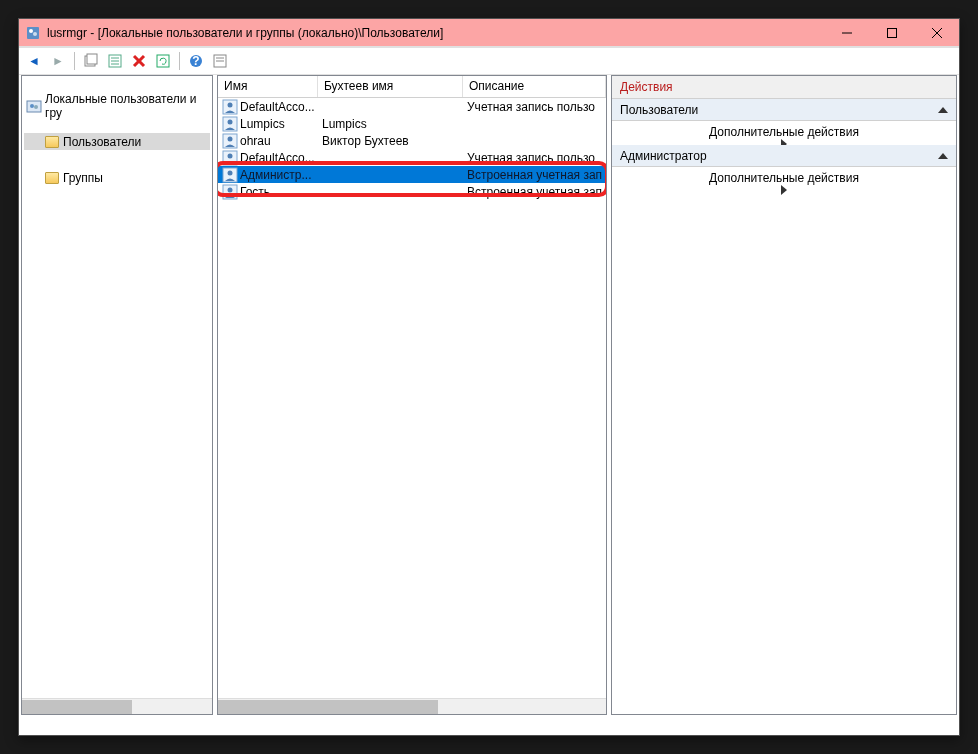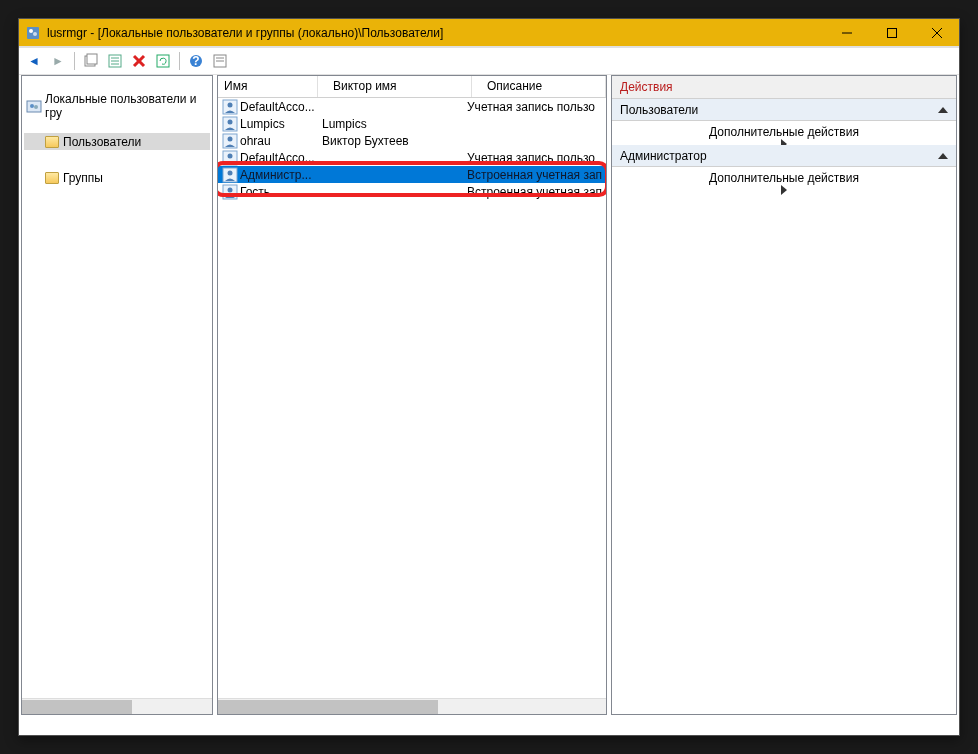--- a/index.html
+++ b/index.html
@@ -1,38 +1,38 @@
 <!DOCTYPE html>
 <html><head>
 <meta charset="utf-8">
 <style>
 * { box-sizing: border-box; margin: 0; padding: 0; font-family: 'Segoe UI', Tahoma, sans-serif; font-size: 12px; }
 body { width: 978px; height: 754px; background: #1a1a1a; overflow: hidden; }
 .window { position: absolute; left: 18px; top: 18px; width: 942px; height: 718px; background: #fff; border: 1px solid #505050; box-shadow: 0 4px 12px rgba(0,0,0,0.4); }
-.titlebar { height: 28px; background: #eab308; display: flex; align-items: center; border-bottom: 1px solid #e0e0e0; }
+.titlebar { height: 28px; background: #fca5a5; display: flex; align-items: center; border-bottom: 1px solid #e0e0e0; }
 .title-icon { width: 16px; height: 16px; margin: 0 6px 0 6px; display: flex; }
 .title-text { flex: 1; color: #000; font-size: 12px; }
 .win-controls { display: flex; }
 .win-btn { width: 45px; height: 28px; display: flex; align-items: center; justify-content: center; cursor: pointer; }
 .menubar { height: 20px; display: flex; align-items: center; padding: 0 4px; background: #fff; }
 .menu-item { padding: 2px 8px; cursor: default; text-decoration: underline; text-decoration-color: transparent; }
 .toolbar { height: 28px; display: flex; align-items: center; padding: 0 4px; border-top: 1px solid #e0e0e0; border-bottom: 1px solid #e0e0e0; gap: 2px; }
 .tb-btn { width: 22px; height: 22px; display: flex; align-items: center; justify-content: center; cursor: pointer; border: 1px solid transparent; }
 .tb-sep { width: 1px; height: 18px; background: #c0c0c0; margin: 0 3px; }
 .panes { display: flex; height: calc(100% - 76px); background: #fff; }
 .pane { height: 100%; border: 1px solid #828790; overflow: hidden; position: relative; }
 .left-pane { width: 192px; margin: 0 0 0 2px; display: flex; flex-direction: column; }
 .mid-pane { width: 390px; margin: 0 0 0 4px; display: flex; flex-direction: column; }
 .right-pane { flex: 1; margin: 0 2px 0 4px; display: flex; flex-direction: column; }
 .tree { padding: 2px; }
 .tree-row { display: flex; align-items: center; height: 17px; gap: 3px; padding-left: 2px; cursor: default; margin-top: 19px; }
 .tree-row.indent { padding-left: 20px; }
 .tree-row.sel { background: #d9d9d9; }
 .tree-ic { width: 16px; height: 16px; display: flex; align-items: center; justify-content: center; }
-.list-head { height: 22px; display: flex; border-bottom: 1px solid #d0d0d0; position: relative; z-index: 1; background: #fff; gap: 9px; }
+.list-head { height: 22px; display: flex; border-bottom: 1px solid #d0d0d0; position: relative; z-index: 1; background: #fff; }
 .list-head .col { padding: 3px 6px; border-right: 1px solid #e0e0e0; color: #000; cursor: default; }
 .list-body { position: relative; flex: 1; overflow: hidden; }
 .list-row { display: flex; align-items: center; height: 17px; cursor: default; position: relative; }
 .list-row .cell { overflow: hidden; white-space: nowrap; text-overflow: ellipsis; padding: 0 4px; display: flex; align-items: center; gap: 2px; }
 .list-row.sel { background: #0078d7; color: #0f172a; }
 .row-icon { width: 16px; height: 16px; flex-shrink: 0; }
 .highlight-box { position: absolute; border: 4px solid #e22; border-radius: 10px; pointer-events: none; }
 .actions-head { background: #f0f0f0; height: 23px; color: #b91c1c; padding: 4px 8px; font-weight: normal; border-bottom: 1px solid #d0d0d0; }
 .actions-section { background: #e8eff7; height: 22px; padding: 3px 8px; display: flex; justify-content: space-between; align-items: center; border-bottom: 1px solid #d0d0d0; cursor: default; }
 .actions-link { padding: 4px 22px; display: flex; justify-content: space-between; align-items: center; cursor: default; height: 24px; flex-direction: column; }
@@ -158,21 +158,21 @@
       <div class="hscroll">
         <div class="track">
             <div class="thumb" style="left:0;width:110px"></div>
           </div>
       </div>
     </div>
 
     <div class="pane mid-pane">
       <div class="list-head">
         <div class="col" style="width:100px">Имя</div>
-        <div class="col" style="width:145px">Виктор имя</div>
+        <div class="col" style="width:145px">Бухтеев имя</div>
         <div class="col" style="flex:1">Описание</div>
       </div>
       <div class="list-body" id="list-body">
 
         <div class="list-row">
             <div class="cell" style="width:100px">
               <span class="row-icon"><svg width="16" height="16">
                   <rect x="1" y="1" width="14" height="14" fill="#eaf2fb" stroke="#7fa6d0"></rect>
                   <circle cx="8" cy="6" r="2.5" fill="#4f7fb5"></circle>
                   <path d="M3 14 Q8 9 13 14" fill="#4f7fb5"></path>

